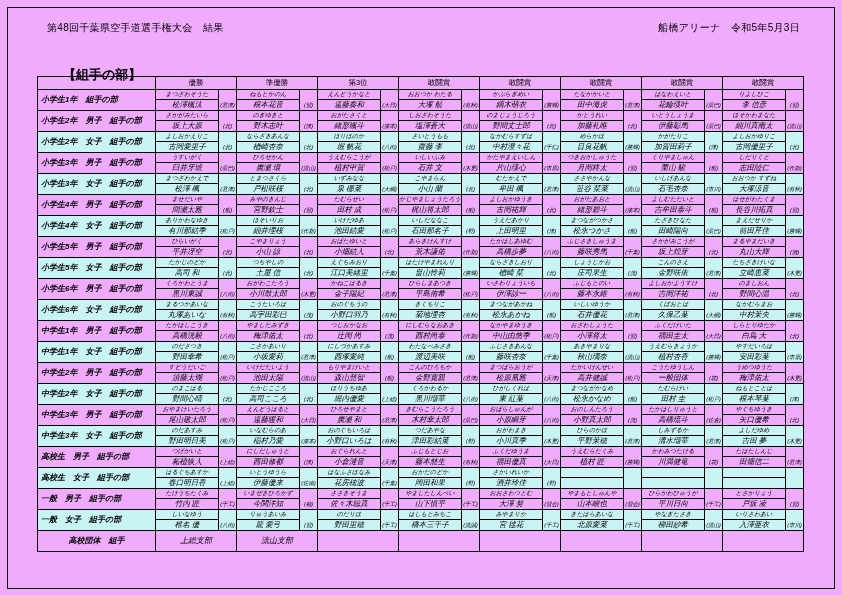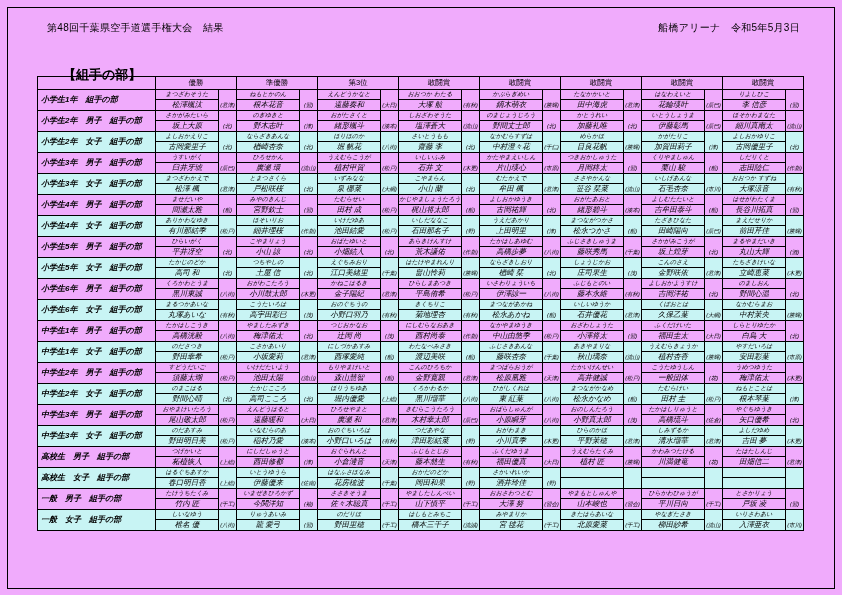--- a/index.html
+++ b/index.html
@@ -1631,15 +1631,26 @@
           <td class="cell">
             <div class="cw">
               <div class="main">
                 <div class="kana">いりさわあい</div>
                 <div class="name">入澤亜衣</div>
               </div>
               <div class="club">(市川)</div>
             </div>
           </td>
         </tr>
+        <tr class="team">
+          <td class="cat">高校団体　組手</td>
+          <td class="teamcell">上総支部</td>
+          <td class="teamcell">流山支部</td>
+          <td class="teamcell"></td>
+          <td class="teamcell"></td>
+          <td class="teamcell"></td>
+          <td class="teamcell"></td>
+          <td class="teamcell"></td>
+          <td class="teamcell"></td>
+        </tr>
       </tbody>
   </table>
 </div>
 
 </body></html>

